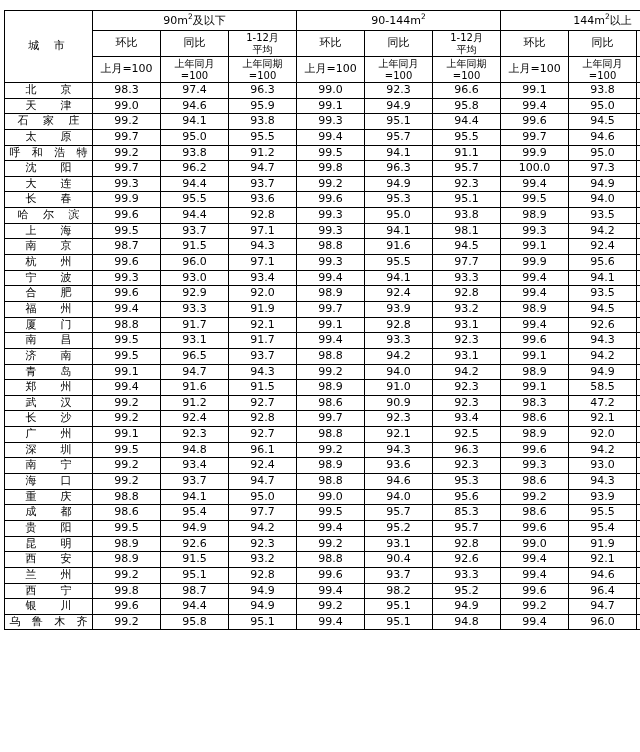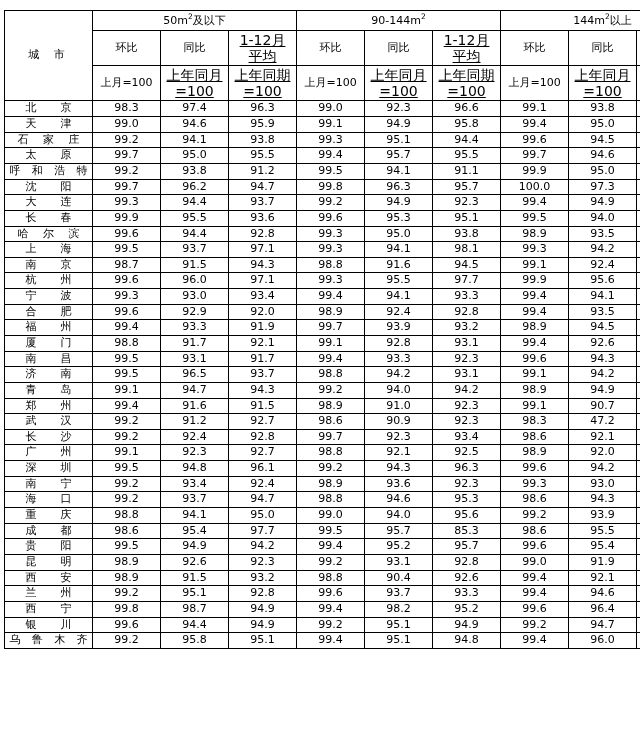--- a/index.html
+++ b/index.html
@@ -73,23 +73,22 @@
   }
   .city-name.w2 { width: 46px; }
   .city-name.w3 { width: 62px; }
   .city-name.w4 { width: 78px; }
   td.num {
     font-size: 12px;
     font-family: "DejaVu Sans", "Liberation Sans", sans-serif;
   }
   .two-line {
     display: block;
-    font-size: 14px;
+    font-size: 10px;
     line-height: 1.15;
-    text-decoration: underline;
   }
   .nowrap { white-space: nowrap; }
   sup { font-size: 7.5px; vertical-align: super; }
   
 </style>
 </head>
 <body>
 
 <div class="sheet">
   <table class="grid">
@@ -101,21 +100,21 @@
       <col class="dataCol">
         <col class="dataCol">
         <col class="dataCol">
       <col class="dataCol">
         <col class="dataCol">
         <col class="dataCol">
     </colgroup>
     <thead>
       <tr class="grp-head">
         <th rowspan="3" class="city-head">城  市</th>
-        <th colspan="3"><span class="nowrap"><span>50m</span><sup>2</sup><span>及以下</span></span></th>
+        <th colspan="3"><span class="nowrap"><span>90m</span><sup>2</sup><span>及以下</span></span></th>
         <th colspan="3"><span class="nowrap"><span>90-144m</span><sup>2</sup><span></span></span></th>
         <th colspan="3"><span class="nowrap"><span>144m</span><sup>2</sup><span>以上</span></span></th>
       </tr>
       <tr class="sub-head">
         <th>环比</th>
         <th>同比</th>
         <th>
             <span class="two-line">1-12月</span>
             <span class="two-line">平均</span>
           </th>
@@ -393,21 +392,21 @@
         </tr>
         <tr>
           <td class="city-cell"><span class="city-name w2">郑  州</span></td>
           <td class="num">99.4</td>
           <td class="num">91.6</td>
           <td class="num">91.5</td>
           <td class="num">98.9</td>
           <td class="num">91.0</td>
           <td class="num">92.3</td>
           <td class="num">99.1</td>
-          <td class="num">90.7</td>
+          <td class="num">58.5</td>
           <td class="num">92.0</td>
         </tr>
         <tr>
           <td class="city-cell"><span class="city-name w2">武  汉</span></td>
           <td class="num">99.2</td>
           <td class="num">91.2</td>
           <td class="num">92.7</td>
           <td class="num">98.6</td>
           <td class="num">90.9</td>
           <td class="num">92.3</td>

